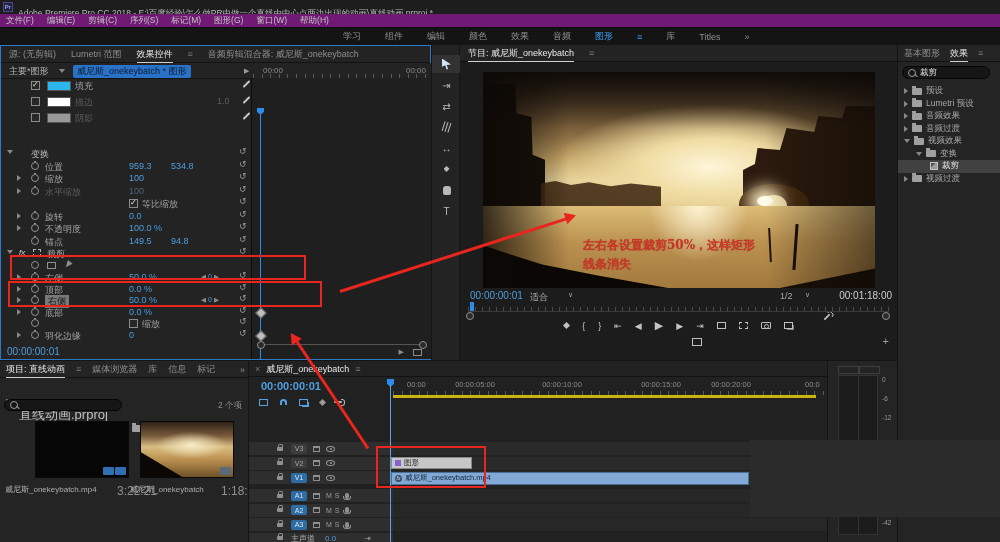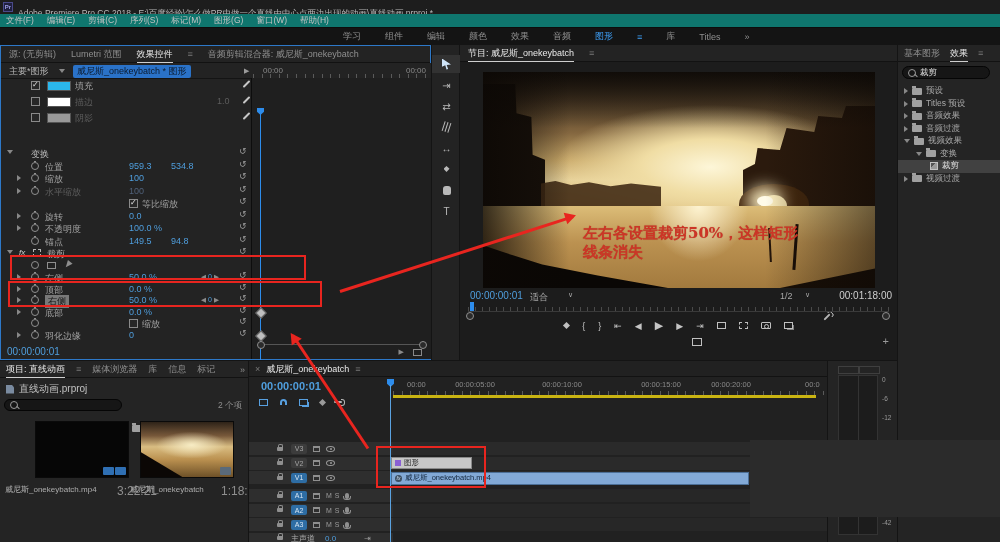--- a/index.html
+++ b/index.html
@@ -7,21 +7,21 @@
        font-family:"Liberation Sans","DejaVu Sans",sans-serif;color:#c0c0c0;
        -webkit-font-smoothing:antialiased;}
   .abs{position:absolute;}
   .panel{position:absolute;background:#232323;box-sizing:border-box;}
   .nowrap{white-space:nowrap;}
   
   #titlebar{left:0;top:0;width:1000px;height:14px;background:#1d1d1d;border-bottom:1px solid #0d0d0d;display:flex;align-items:center;}
   .pr-logo{width:10px;height:10px;margin:0 5px 0 3px;background:#20203f;color:#9f9fe8;font-size:6px;font-weight:bold;
            display:flex;align-items:center;justify-content:center;border:1px solid #4a4a8a;box-sizing:border-box;}
   #titlebar .t{font-size:8.5px;color:#b9b9b9;margin-top:14px;}
-  #menubar{left:0;top:14px;width:1000px;height:14px;background:#0f766e;border-bottom:1px solid #0d0d0d;display:flex;align-items:center;gap:13px;padding-left:6px;box-sizing:border-box;}
+  #menubar{left:0;top:14px;width:1000px;height:14px;background:#701a75;border-bottom:1px solid #0d0d0d;display:flex;align-items:center;gap:13px;padding-left:6px;box-sizing:border-box;}
   #menubar span{font-size:8.5px;color:#c3c3c3;}
   #wsbar{left:0;top:28px;width:1000px;height:17px;background:#141414;border-bottom:1px solid #0a0a0a;}
   #wsbar .wrap{position:absolute;left:343px;top:0;height:17px;display:flex;align-items:center;gap:24px;}
   #wsbar span{font-size:9px;color:#8f8f8f;}
   #wsbar .on{color:#3e9ef5;}
   
   .tabbar{display:flex;align-items:center;gap:15px;height:17px;padding:0 8px;border-bottom:1px solid #121212;font-size:9px;color:#8f8f8f;white-space:nowrap;box-sizing:border-box;}
   .tab-on{color:#e8e8e8;border-bottom:1px solid #cfcfcf;padding:2px 0 1px 0;}
   .burger{font-size:9px;color:#777;}
   
@@ -98,22 +98,22 @@
   .br1{position:absolute;right:0;top:34px;width:132px;height:100px;background:#2b1a0d;clip-path:polygon(0 64%,9% 58%,11% 42%,28% 44%,33% 22%,54% 26%,57% 10%,75% 12%,78% 0,100% 0,100% 100%,0 100%);}
   .bridge{position:absolute;right:66px;top:112px;width:70px;height:22px;background:#45290f;border-radius:55% 55% 0 0/100% 100% 0 0;}
   .bridge::after{content:"";position:absolute;left:22px;bottom:0;width:26px;height:11px;background:#ecd9a4;border-radius:50% 50% 0 0/100% 100% 0 0;}
   .sun{position:absolute;left:70%;top:124px;width:16px;height:10px;background:#fffbe8;border-radius:50%;box-shadow:0 0 16px 9px rgba(255,243,200,.95);}
   .water{position:absolute;left:0;bottom:0;width:100%;height:82px;background:linear-gradient(180deg,#dcbd78,#bb9150 45%,#a27a3e 100%);}
   .water::before{content:"";position:absolute;left:38%;top:0;width:34%;height:100%;background:radial-gradient(ellipse 50% 90% at 50% 0%,rgba(255,246,214,.95),rgba(255,246,214,0) 75%);}
   .pole1{position:absolute;right:78px;bottom:18px;width:3px;height:46px;background:#1a0f08;transform:rotate(4deg);}
   .pole2{position:absolute;right:104px;bottom:26px;width:2px;height:34px;background:#22140a;transform:rotate(-3deg);}
   .gon{position:absolute;left:0;bottom:0;width:185px;height:52px;background:#0a0705;clip-path:polygon(0 100%,0 18%,10% 30%,32% 55%,62% 76%,100% 100%);}
   .gon2{position:absolute;right:0;bottom:0;width:95px;height:26px;background:#190f07;clip-path:polygon(0 100%,100% 25%,100% 100%);}
-  .vnote{position:absolute;left:100px;top:152px;font-family:"DejaVu Serif","Liberation Serif",serif;font-weight:bold;
-         font-size:15px;line-height:19px;color:#cc3526;text-shadow:0 0 1px rgba(120,20,10,.4);}
+  .vnote{position:absolute;left:100px;top:164px;font-family:"DejaVu Serif","Liberation Serif",serif;font-weight:bold;
+         font-size:12px;line-height:19px;color:#cc3526;text-shadow:0 0 1px rgba(120,20,10,.4);}
   
   .pm-tc{font-size:10px;color:#4f9edd;}
   .pm-dd{font-size:9px;color:#a8a8a8;}
   .scrub{position:absolute;left:8px;top:258px;width:421px;height:8px;border-bottom:1px solid #3a3a3a;
          background:repeating-linear-gradient(90deg,#4a4a4a 0 1px,transparent 1px 7px);background-size:100% 4px;background-position:0 4px;background-repeat:no-repeat;}
   .knob{position:absolute;width:6px;height:6px;border:1px solid #8f8f8f;border-radius:50%;background:#2a2a2a;}
   .transport{position:absolute;left:0;top:274px;width:100%;display:flex;align-items:center;justify-content:center;gap:13px;color:#c4c4c4;font-size:10px;}
   .transport .g{font-size:9px;color:#c4c4c4;}
   
   .etree-row{position:absolute;left:0;width:100%;height:12.5px;display:flex;align-items:center;gap:4px;font-size:8.5px;color:#a8a8a8;box-sizing:border-box;}
@@ -447,21 +447,21 @@
     </div>
     <div class="abs" style="left:0;top:40px;width:103px;height:130px;">
       <div class="etree-row" style="top:0;padding-left:6px;">
         <span class="tri-r"></span>
           <span class="fold"></span>
           <span>预设</span>
       </div>
       <div class="etree-row" style="top:12.5px;padding-left:6px;">
         <span class="tri-r"></span>
           <span class="fold"></span>
-          <span>Titles 预设</span>
+          <span>Lumetri 预设</span>
       </div>
       <div class="etree-row" style="top:25px;padding-left:6px;">
         <span class="tri-r"></span>
           <span class="fold"></span>
           <span>音频效果</span>
       </div>
       <div class="etree-row" style="top:37.5px;padding-left:6px;">
         <span class="tri-r"></span>
           <span class="fold"></span>
           <span>音频过渡</span>
@@ -493,21 +493,21 @@
       <span class="tab-on">项目: 直线动画</span>
       <span class="burger">≡</span>
       <span>媒体浏览器</span>
       <span>库</span>
       <span>信息</span>
       <span>标记</span>
     </div>
     <span class="abs" style="right:3px;top:4px;font-size:9px;color:#8f8f8f;background:#242424;padding-left:3px;">»</span>
     <div class="abs" style="left:6px;top:21px;display:flex;align-items:center;gap:5px;">
       <span style="display:inline-block;width:8px;height:9px;background:#7a8ba0;clip-path:polygon(0 0,70% 0,100% 30%,100% 100%,0 100%);"></span>
-      <span style="font-size:10px;color:#c0c0c0;">直线动画.prproj</span>
+      <span style="font-size:13px;color:#c0c0c0;margin-top:24px;">直线动画.prproj</span>
     </div>
     <div class="abs" style="left:4px;top:38px;width:118px;height:12px;background:#161616;border:1px solid #050505;border-radius:6px;display:flex;align-items:center;padding:0 5px;box-sizing:border-box;">
       <span class="mag"></span>
       <input style="background: none; border: none; outline: none; color: rgb(224, 224, 224); font-size: 8px; width: 80px; padding: 0px 0px 0px 4px; font-family: inherit;">
     </div>
     <span class="fold abs" style="left:132px;top:40px;"></span>
     <span class="abs" style="right:6px;top:39px;font-size:8.5px;color:#8f8f8f;">2 个项</span>
 
     
     <div class="pthumb" style="left:35px;top:60px;">

